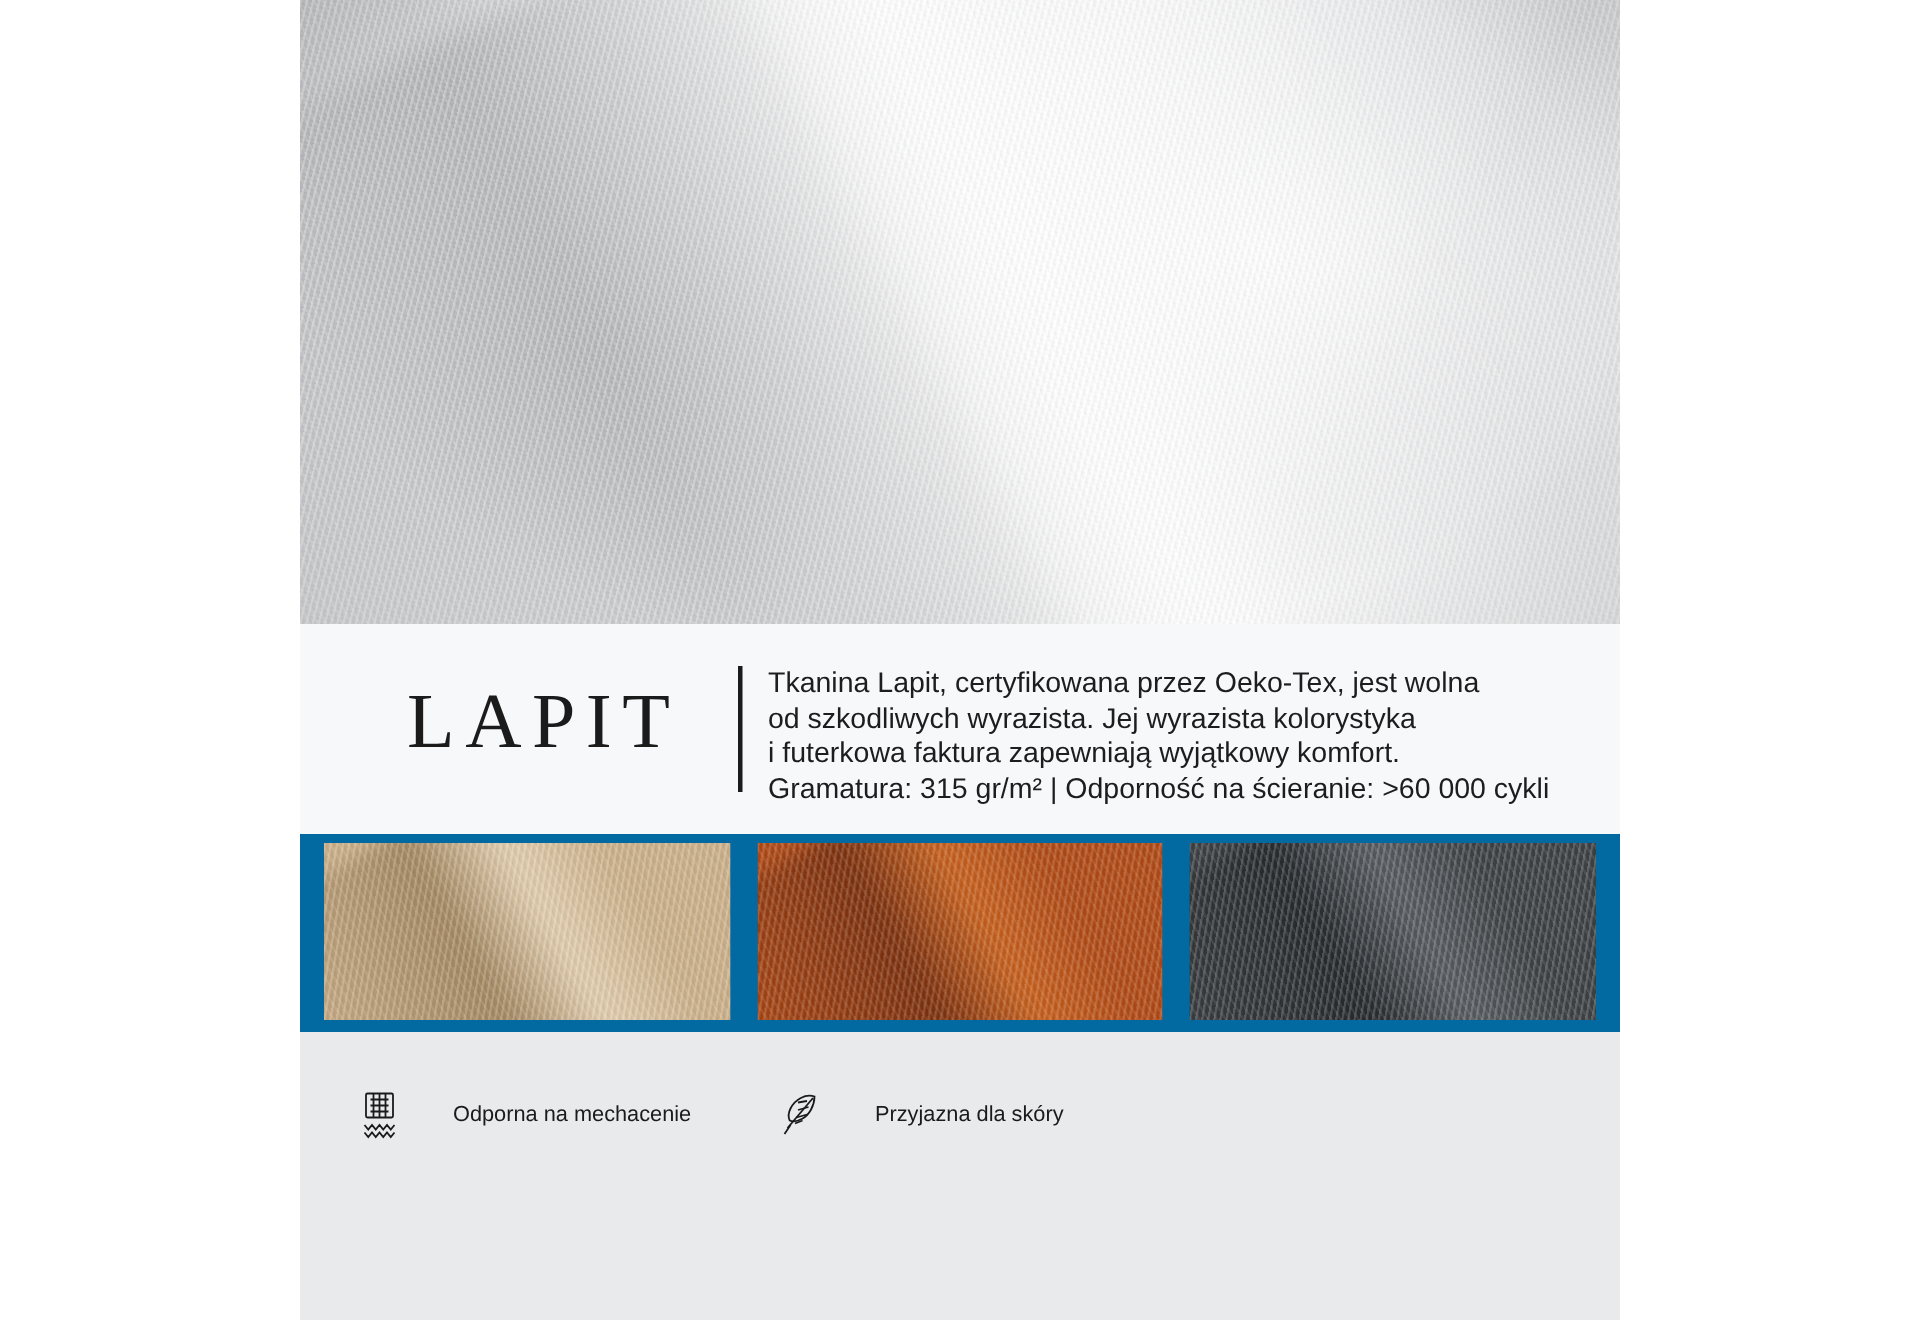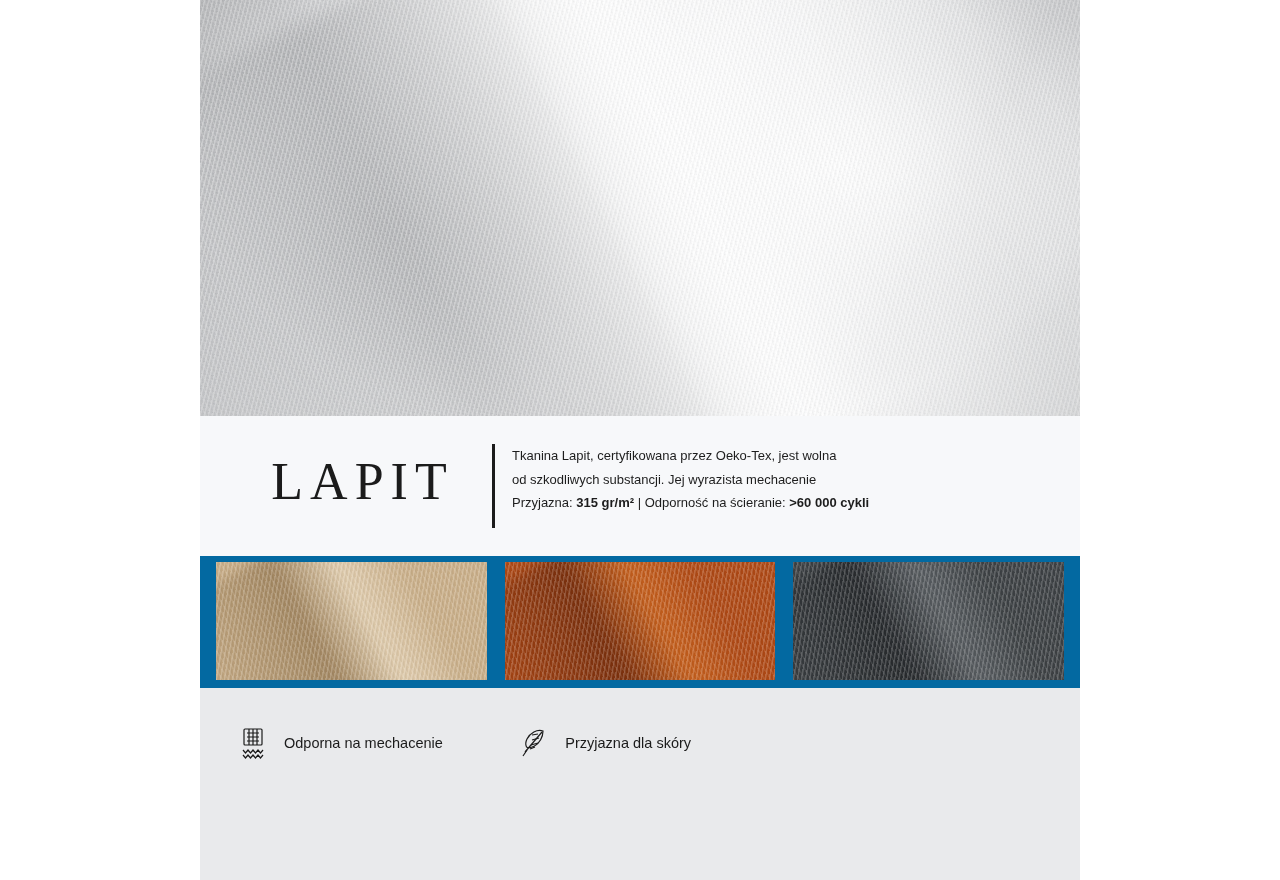--- a/index.html
+++ b/index.html
@@ -119,25 +119,25 @@
     top: 28px;
     width: 3px;
     height: 84px;
     background: #1b1b1b;
   }
   .desc {
     position: absolute;
     left: 312px;
     top: 28px;
     width: 552px;
-    font-size: 13px;
+    font-size: 19px;
     line-height: 23.5px;
     color: #1d1d1d;
   }
-  .desc b { font-weight: bold; }
+  .desc b { font-weight: normal; }
 
   
   .swatches {
     position: absolute;
     left: 0;
     top: 562px;
     width: 880px;
     height: 118px;
     display: flex;
     gap: 18px;
@@ -183,21 +183,21 @@
     top: 14px;
     width: 844px;
     display: grid;
     grid-template-columns: repeat(3, 1fr);
     grid-template-rows: 82px 82px;
     row-gap: 4px;
   }
   .feat {
     display: flex;
     align-items: center;
-    gap: 14px;
+    gap: 32px;
     padding-left: 18px;
   }
   .feat-ico {
     width: 34px;
     height: 38px;
     flex: 0 0 34px;
     color: #1b1b1b;
     display: flex;
     align-items: center;
     justify-content: center;
@@ -221,23 +221,24 @@
       <div class="hero-fold2"></div>
       <div class="hero-fuzz"></div>
       <div class="hero-vign"></div>
     </div>
 
     <div class="title-block">
       <div class="brand">LAPIT</div>
       <div class="divider"></div>
       <div class="desc">
         <div>Tkanina Lapit, certyfikowana przez Oeko-Tex, jest wolna</div>
-        <div>od szkodliwych substancji. Jej wyrazista mechacenie</div>
+        <div>od szkodliwych wyrazista. Jej wyrazista kolorystyka</div>
+        <div>i futerkowa faktura zapewniają wyjątkowy komfort.</div>
         <div>
-          <span>Przyjazna: </span><b>315 gr/m²</b><span> | </span><span>Odporność na ścieranie: </span><b>&gt;60 000 cykli</b>
+          <span>Gramatura: </span><b>315 gr/m²</b><span> | </span><span>Odporność na ścieranie: </span><b>&gt;60 000 cykli</b>
         </div>
       </div>
     </div>
 
     <div class="swatches">
       <div class="swatch">
         <div class="sw-base" style="position:absolute;inset:0;background:#cbb08a;"></div>
         <div class="sw-fold" style="background:linear-gradient(90deg, rgba(169,140,99,0) 0%, rgba(150,122,84,0.75) 36%, rgba(227,208,178,0.95) 52%, rgba(203,176,138,0.2) 68%, rgba(203,176,138,0) 100%);"></div>
         <div class="sw-fuzz"></div>
       </div>

